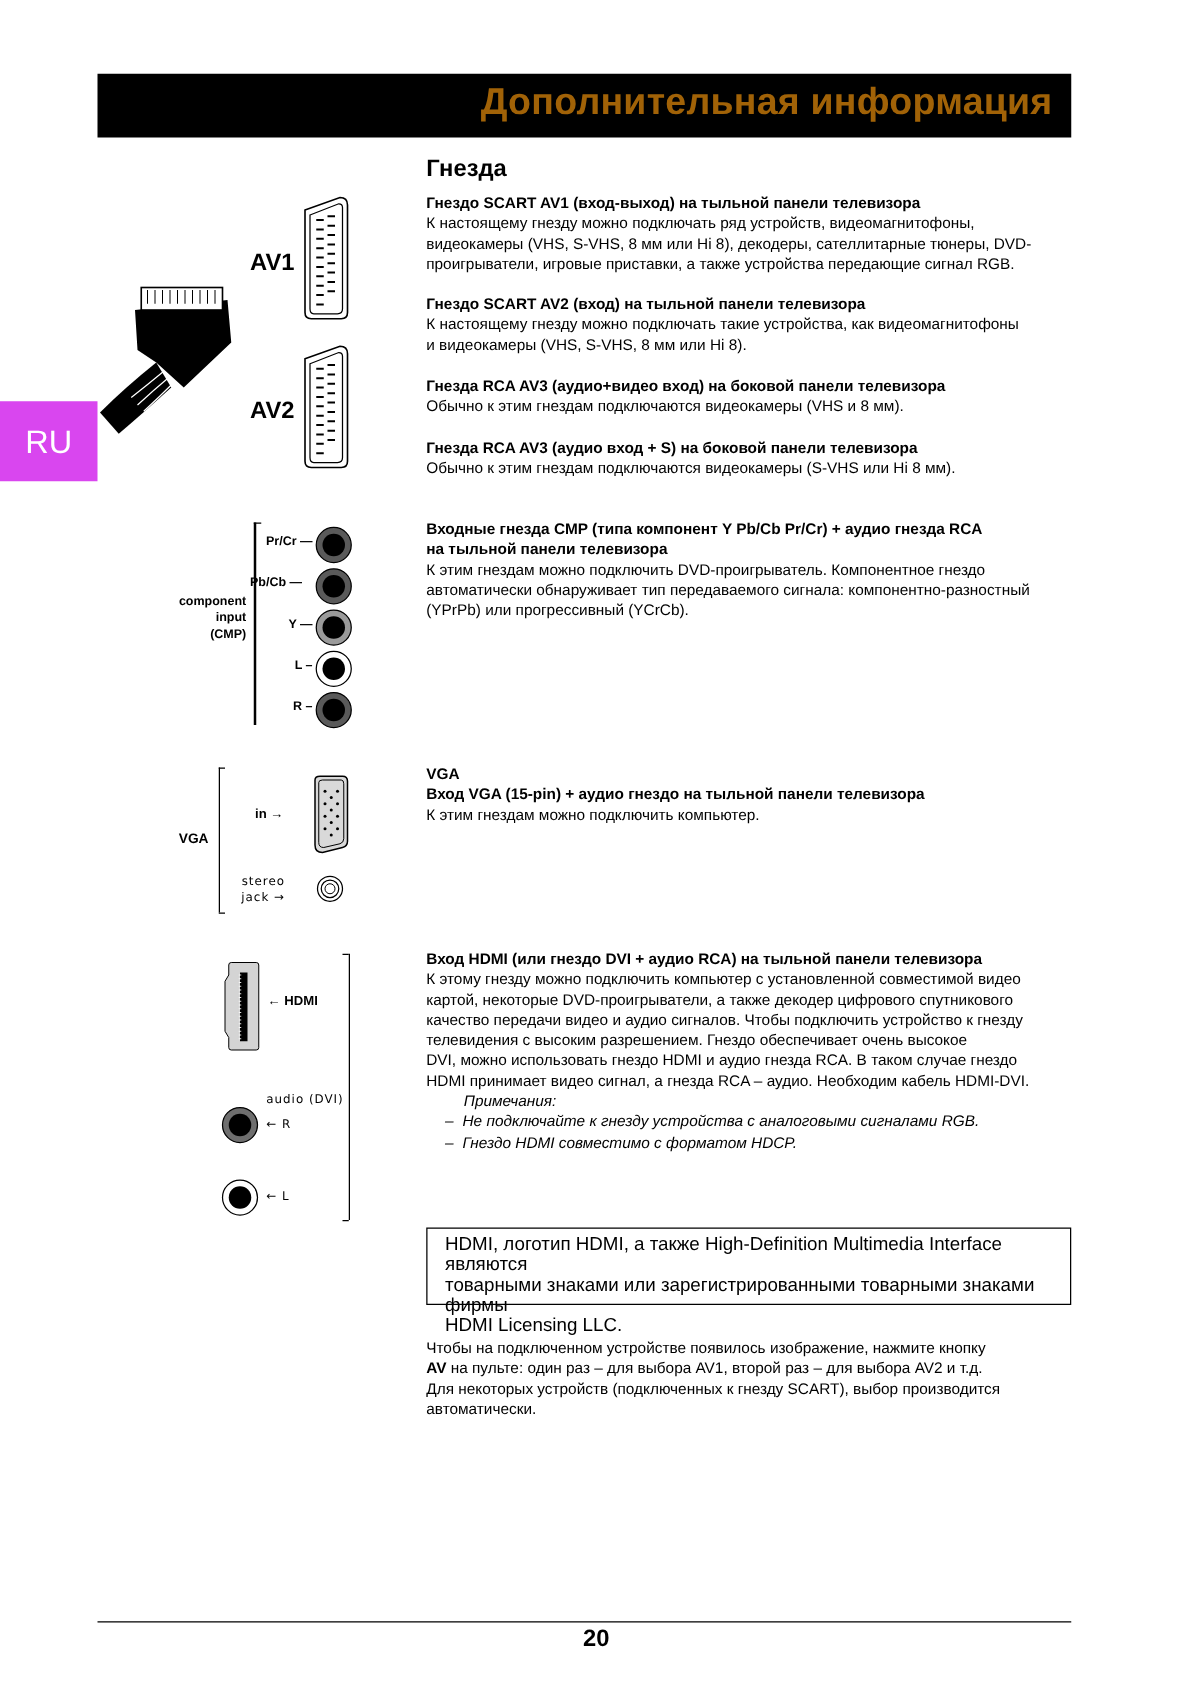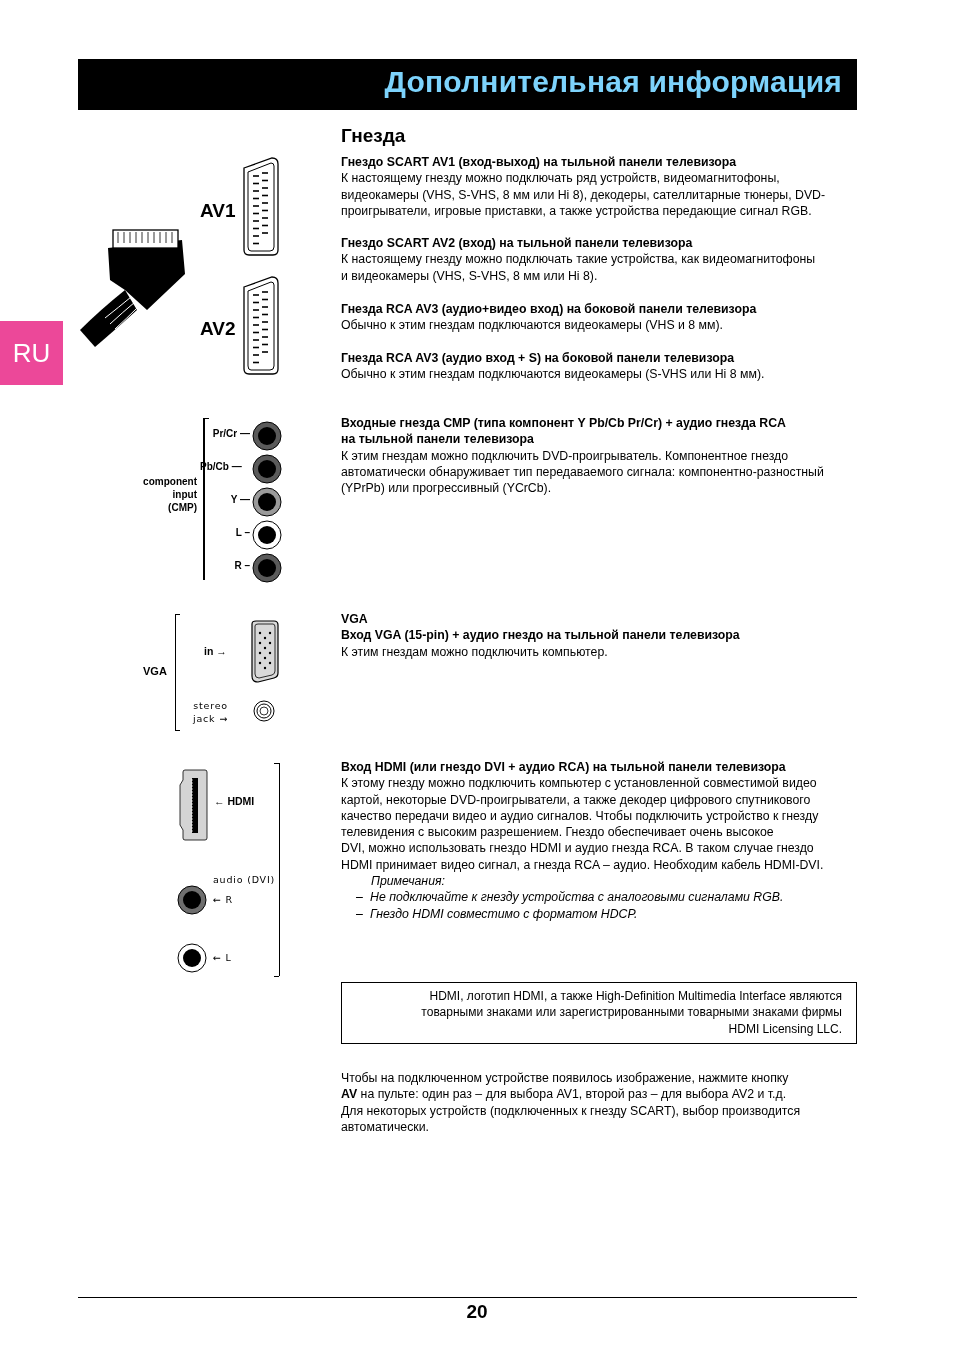--- a/index.html
+++ b/index.html
@@ -1,32 +1,32 @@
 <!DOCTYPE html>
 <html><head>
 <meta charset="utf-8">
 <style>
   html, body { margin:0; padding:0; background:#fff; }
   body { width:954px; height:1352px; position:relative; overflow:hidden;
          font-family:"Liberation Sans", sans-serif; color:#000; }
   .abs { position:absolute; }
   .header-bar { left:78px; top:59px; width:779px; height:51px; background:#000; }
-  .header-title { position:absolute; right:15px; top:6px; color:#7dd3fc;
+  .header-title { position:absolute; right:15px; top:6px; color:#a16207;
                   font-family:"Liberation Sans", sans-serif; font-weight:bold;
                   font-size:30px; letter-spacing:0.2px; transform:scaleX(1.0); }
-  .lang-tab { left:0; top:321px; width:63px; height:64px; background:#ec4899;
+  .lang-tab { left:0; top:321px; width:78px; height:64px; background:#d946ef;
               color:#fff; font-size:26px; display:flex; align-items:center; justify-content:center; }
   .section-title { left:341px; top:125px; font-size:19px; font-weight:bold; }
   .block { left:341px; width:520px; font-size:12.3px; line-height:16.3px; }
   .block .h { font-weight:bold; }
   .block p { margin:0; }
   .note-item { padding-left:14px; font-style:italic; position:relative; }
   .note-item .dash { position:absolute; left:0; }
   .notice-box { left:341px; top:982px; width:514px; height:60px; border:1px solid #000; }
-  .notice-box p { margin:0; padding:5px 14px 0 14px; font-size:12px; line-height:16.3px;text-align:right; }
+  .notice-box p { margin:0; padding:5px 14px 0 14px; font-size:15px; line-height:16.3px; }
   .footer-rule { left:78px; top:1297px; width:779px; height:1px; background:#000; }
   .page-num { left:0; width:954px; top:1301px; text-align:center; font-weight:bold; font-size:19px; }
   .diag-label { font-size:10px; font-weight:bold; }
   .diag-label-light { font-size:9.5px; font-family:"DejaVu Sans", sans-serif; letter-spacing:0.8px; }
   .av-label { font-size:19px; font-weight:bold; }
 </style>
 </head>
 <body>
 
 <div class="abs header-bar">

